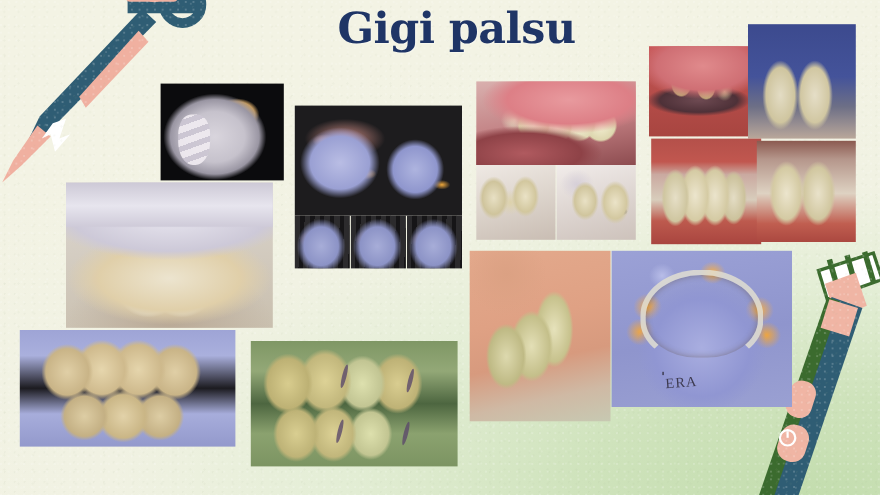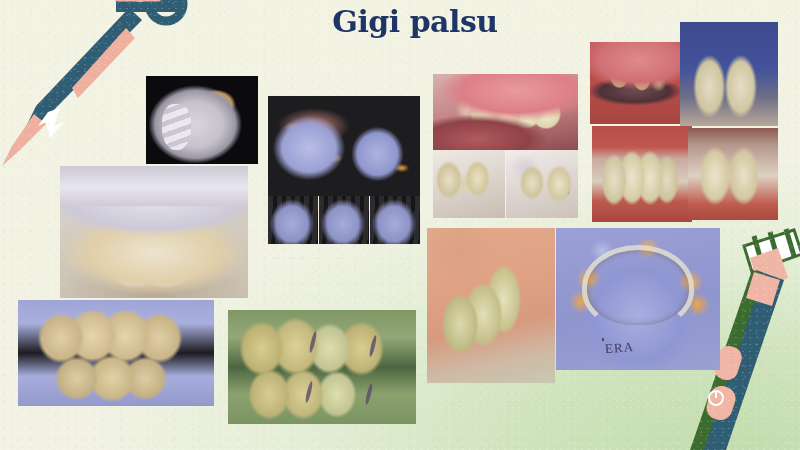--- a/index.html
+++ b/index.html
@@ -20,21 +20,21 @@
     background-image:
       radial-gradient(circle at 12% 22%, rgba(255,255,255,.55) 0 1px, transparent 1px),
       radial-gradient(circle at 48% 66%, rgba(160,175,140,.25) 0 1px, transparent 1px),
       radial-gradient(circle at 77% 31%, rgba(255,255,255,.4) 0 1px, transparent 1px),
       radial-gradient(circle at 30% 84%, rgba(160,175,140,.18) 0 1px, transparent 1px);
     background-size:7px 7px,9px 9px,11px 11px,13px 13px;
   }
 
   .title{
     position:absolute;left:270px;top:6px;width:290px;text-align:center;
-    font-family:"DejaVu Serif",serif;font-weight:700;font-size:30px;
+    font-family:"DejaVu Serif",serif;font-weight:700;font-size:39px;
     letter-spacing:-0.5px;color:#1f3566;line-height:1.05;
     text-shadow:1px 1px 0 rgba(255,255,255,.35);
   }
 
   .ph{position:absolute;overflow:hidden;background:#2a2a2a;}
 
   
   .cast-black{
     background:
       radial-gradient(58% 62% at 44% 55%, #d9d5dd 0%, #c6c2cc 42%, #9a96a3 62%, rgba(20,18,22,0) 72%),

